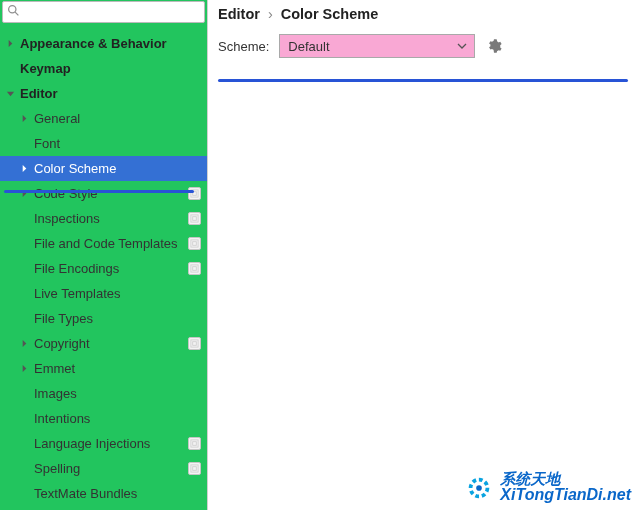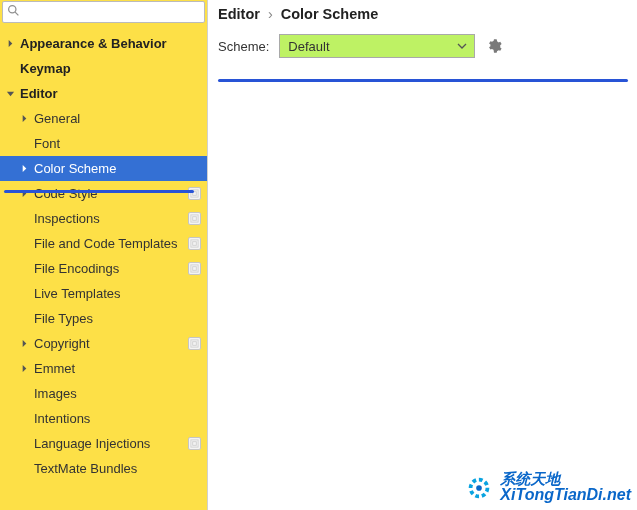--- a/index.html
+++ b/index.html
@@ -13,21 +13,21 @@
     height: 510px;
     overflow: hidden;
     position: relative;
   }
   .container { display: flex; height: 100%; }
   .sidebar {
     width: 208px;
     border-right: 1px solid #d0d0d0;
     display: flex;
     flex-direction: column;
-    background: #fde047;
+    background: #22c55e;
   }
   .search-wrap { padding: 1px 2px 4px 2px; }
   .search {
     position: relative;
     display: flex;
     align-items: center;
     border: 1px solid #bbb;
     border-radius: 2px;
     height: 22px;
     background: #fff;
@@ -70,21 +70,21 @@
     position: absolute; height: 3px; background: #2854d6; border-radius: 2px;
   }
   .annot1 { left: 4px; top: 190px; width: 190px; }
   .main { flex: 1; padding: 2px 0 0 10px; position: relative; }
   .breadcrumb { display: flex; align-items: center; gap: 8px; font-weight: 700; font-size: 14.5px; color: #222; height: 24px; }
   .breadcrumb .sep { opacity: 0.55; font-weight: 400; }
   .scheme-row { display: flex; align-items: center; gap: 10px; margin-top: 8px; }
   .scheme-label { color: #333; }
   .dropdown {
     position: relative; width: 196px; height: 24px;
-    border: 1px solid #a9a9a9; background: #bef264;
+    border: 1px solid #a9a9a9; background: #f9a8d4;
     display: flex; align-items: center; padding: 0 22px 0 8px;
   }
   .dropdown .dd-arrow {
     position: absolute; right: 4px; top: 0; bottom: 0; width: 16px;
     display: flex; align-items: center; justify-content: center;
   }
   .gear { width: 18px; height: 18px; color: #7a7a7a; display:flex; align-items:center; justify-content:center; }
   .annot2 { position:absolute; left: 10px; top: 79px; width: 410px; height: 3px; background:#2854d6; border-radius:2px; }
   .annot2::after {
     content:""; position:absolute; right:-1px; top:-10px; width: 70px; height:11px;
@@ -238,20 +238,30 @@
           <span class="arrow"></span>
           <span class="label">Images</span>
         </div>
         <div class="row d1 leaf">
           <span class="arrow"></span>
           <span class="label">Intentions</span>
         </div>
         <div class="row d1 leaf">
           <span class="arrow"></span>
           <span class="label">Language Injections</span>
+          <span class="badge">
+            <svg viewBox="0 0 10 10">
+              <rect x="1" y="1" width="8" height="8" fill="none" stroke="#999"></rect>
+              <rect x="3" y="3" width="4" height="4" fill="none" stroke="#999"></rect>
+            </svg>
+          </span>
+        </div>
+        <div class="row d1 leaf">
+          <span class="arrow"></span>
+          <span class="label">Spelling</span>
           <span class="badge">
             <svg viewBox="0 0 10 10">
               <rect x="1" y="1" width="8" height="8" fill="none" stroke="#999"></rect>
               <rect x="3" y="3" width="4" height="4" fill="none" stroke="#999"></rect>
             </svg>
           </span>
         </div>
         <div class="row d1 leaf">
           <span class="arrow"></span>
           <span class="label">TextMate Bundles</span>

